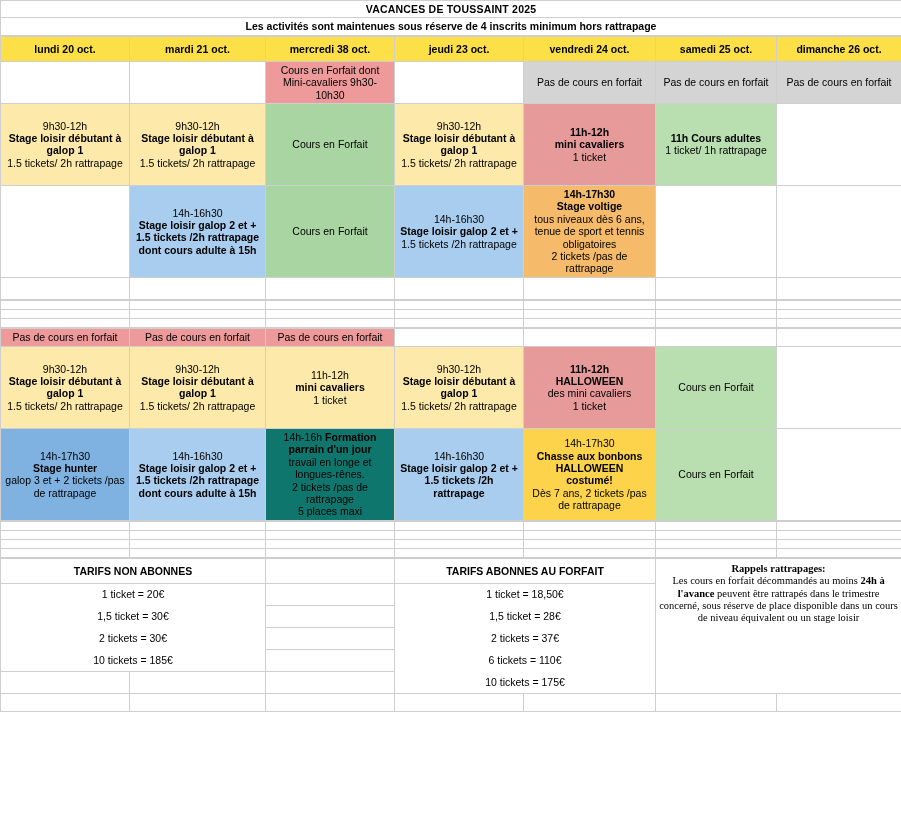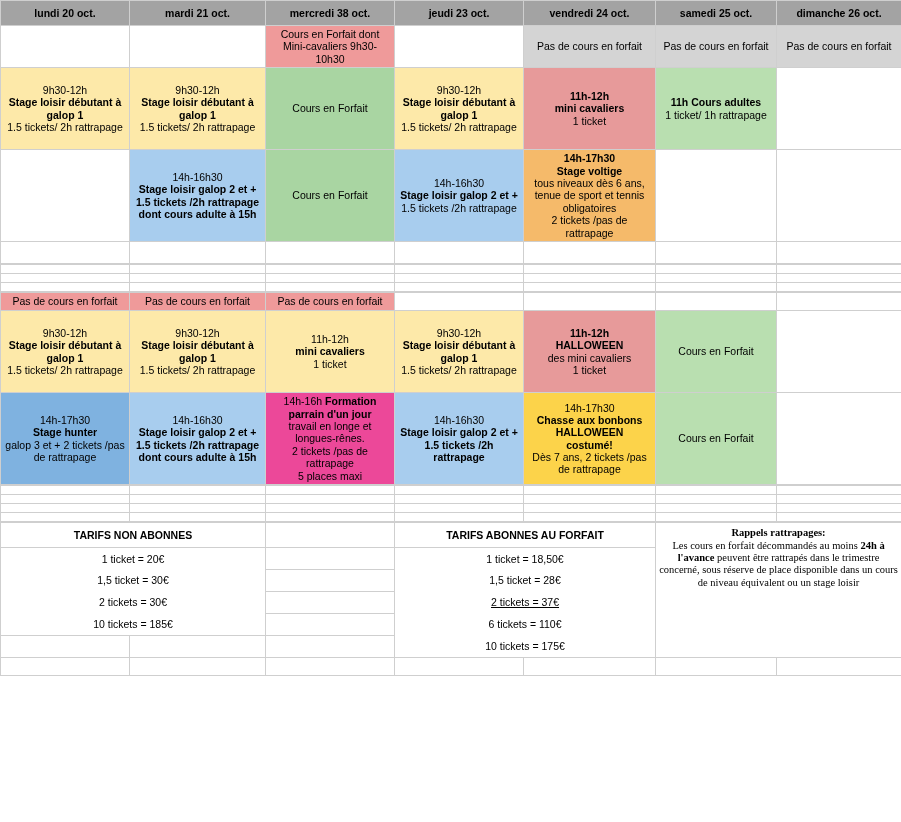--- a/index.html
+++ b/index.html
@@ -41,37 +41,37 @@
     padding:2px 3px;
     font-size:10.5px;
     line-height:1.18;
     overflow:hidden;
   }
   td.blank{border:1px solid #d9d9d9;background:#ffffff;}
   td.hdr{
     font-weight:bold;
     font-size:11px;
     border:1px solid #000000;
-    background:#a3a3a3;
+    background:#fde047;
     height:20px;
   }
   td.cell{border:1px solid #808080;}
   td.noborder{border:1px solid #dcdcdc;}
 
   
   .c-yellow{background:#fde9a9;}
   .c-pink{background:#ef9a9a;}
   .c-red{background:#e79a9a;}
   .c-blue{background:#a8cdee;}
   .c-blue-d{background:#7fb2e0;}
   .c-green{background:#a9d5a2;}
   .c-green-l{background:#b9dfb0;}
   .c-grey{background:#d4d4d4;}
   .c-orange{background:#f5ba6a;}
-  .c-purple{background:#ec4899;}
+  .c-purple{background:#0f766e;}
   .c-gold{background:#fcd34a;}
 
   .b{font-weight:bold;}
 
   
   .spacer{height:9px;}
   .spacer td{border:1px solid #dcdcdc;background:#ffffff;}
 
   
   .tarif-title{font-weight:bold;font-size:11px;}
@@ -86,20 +86,39 @@
     text-align:center;
     padding:3px 4px;
     font-family:Liberation Serif, serif;
   }
 </style>
 </head>
 <body>
 
 <div class="page">
 
+  <table class="grid">
+    <colgroup>
+      <col style="width:129px">
+        <col style="width:136px">
+        <col style="width:129px">
+      <col style="width:129px">
+        <col style="width:132px">
+        <col style="width:121px">
+        <col style="width:125px">
+    </colgroup>
+    <tbody>
+        <tr>
+      <td colspan="7" class="noborder title-row">VACANCES DE TOUSSAINT 2025</td>
+    </tr>
+    <tr>
+      <td colspan="7" class="noborder subtitle-row">Les activités sont maintenues sous réserve de 4 inscrits minimum hors rattrapage</td>
+    </tr>
+  </tbody>
+    </table>
 
   <table class="grid">
     <colgroup>
       <col style="width:129px">
         <col style="width:136px">
         <col style="width:129px">
       <col style="width:129px">
         <col style="width:132px">
         <col style="width:121px">
         <col style="width:125px">
@@ -390,21 +409,21 @@
       <td colspan="2" class="tarif-left tarif-right" style="border-top:none;border-bottom:none;margin-left:16px;">1 ticket = 18,50€</td>
     </tr>
     <tr style="height:22px">
       <td colspan="2" class="tarif-left tarif-right" style="border-top:none;border-bottom:none;">1,5 ticket = 30€</td>
       <td class="blank"></td>
       <td colspan="2" class="tarif-left tarif-right" style="border-top:none;border-bottom:none;">1,5 ticket = 28€</td>
     </tr>
     <tr style="height:22px">
       <td colspan="2" class="tarif-left tarif-right" style="border-top:none;border-bottom:none;">2 tickets = 30€</td>
       <td class="blank"></td>
-      <td colspan="2" class="tarif-left tarif-right" style="border-top:none;border-bottom:none;text-decoration:underline;">2 tickets = 37€</td>
+      <td colspan="2" class="tarif-left tarif-right" style="border-top:none;border-bottom:none;">2 tickets = 37€</td>
     </tr>
     <tr style="height:22px">
       <td colspan="2" class="tarif-left tarif-right tarif-bottom" style="border-top:none;">10 tickets = 185€</td>
       <td class="blank"></td>
       <td colspan="2" class="tarif-left tarif-right" style="border-top:none;border-bottom:none;">6 tickets = 110€</td>
     </tr>
     <tr style="height:22px">
       <td class="blank"></td>
       <td class="blank"></td>
       <td class="blank"></td>

